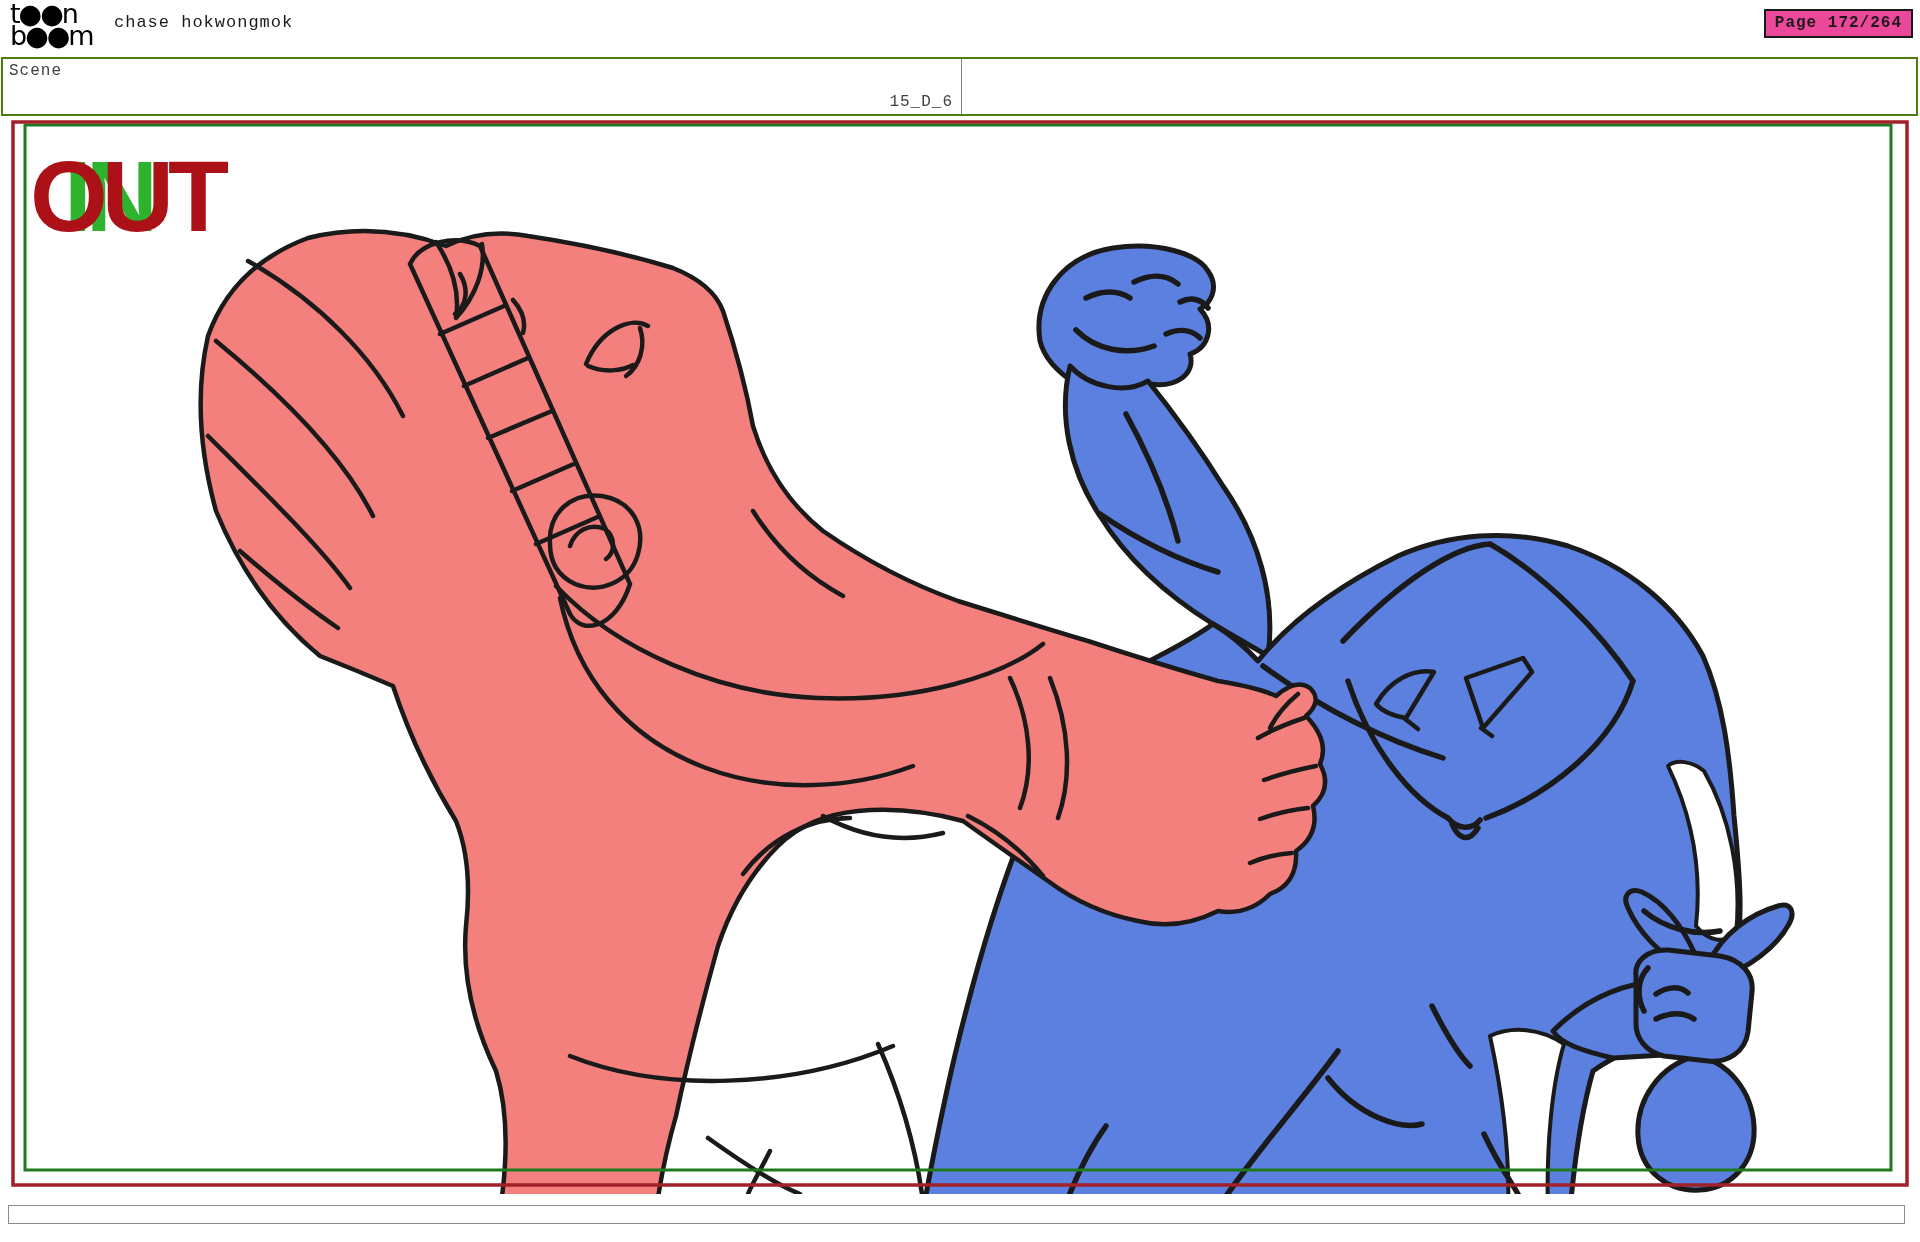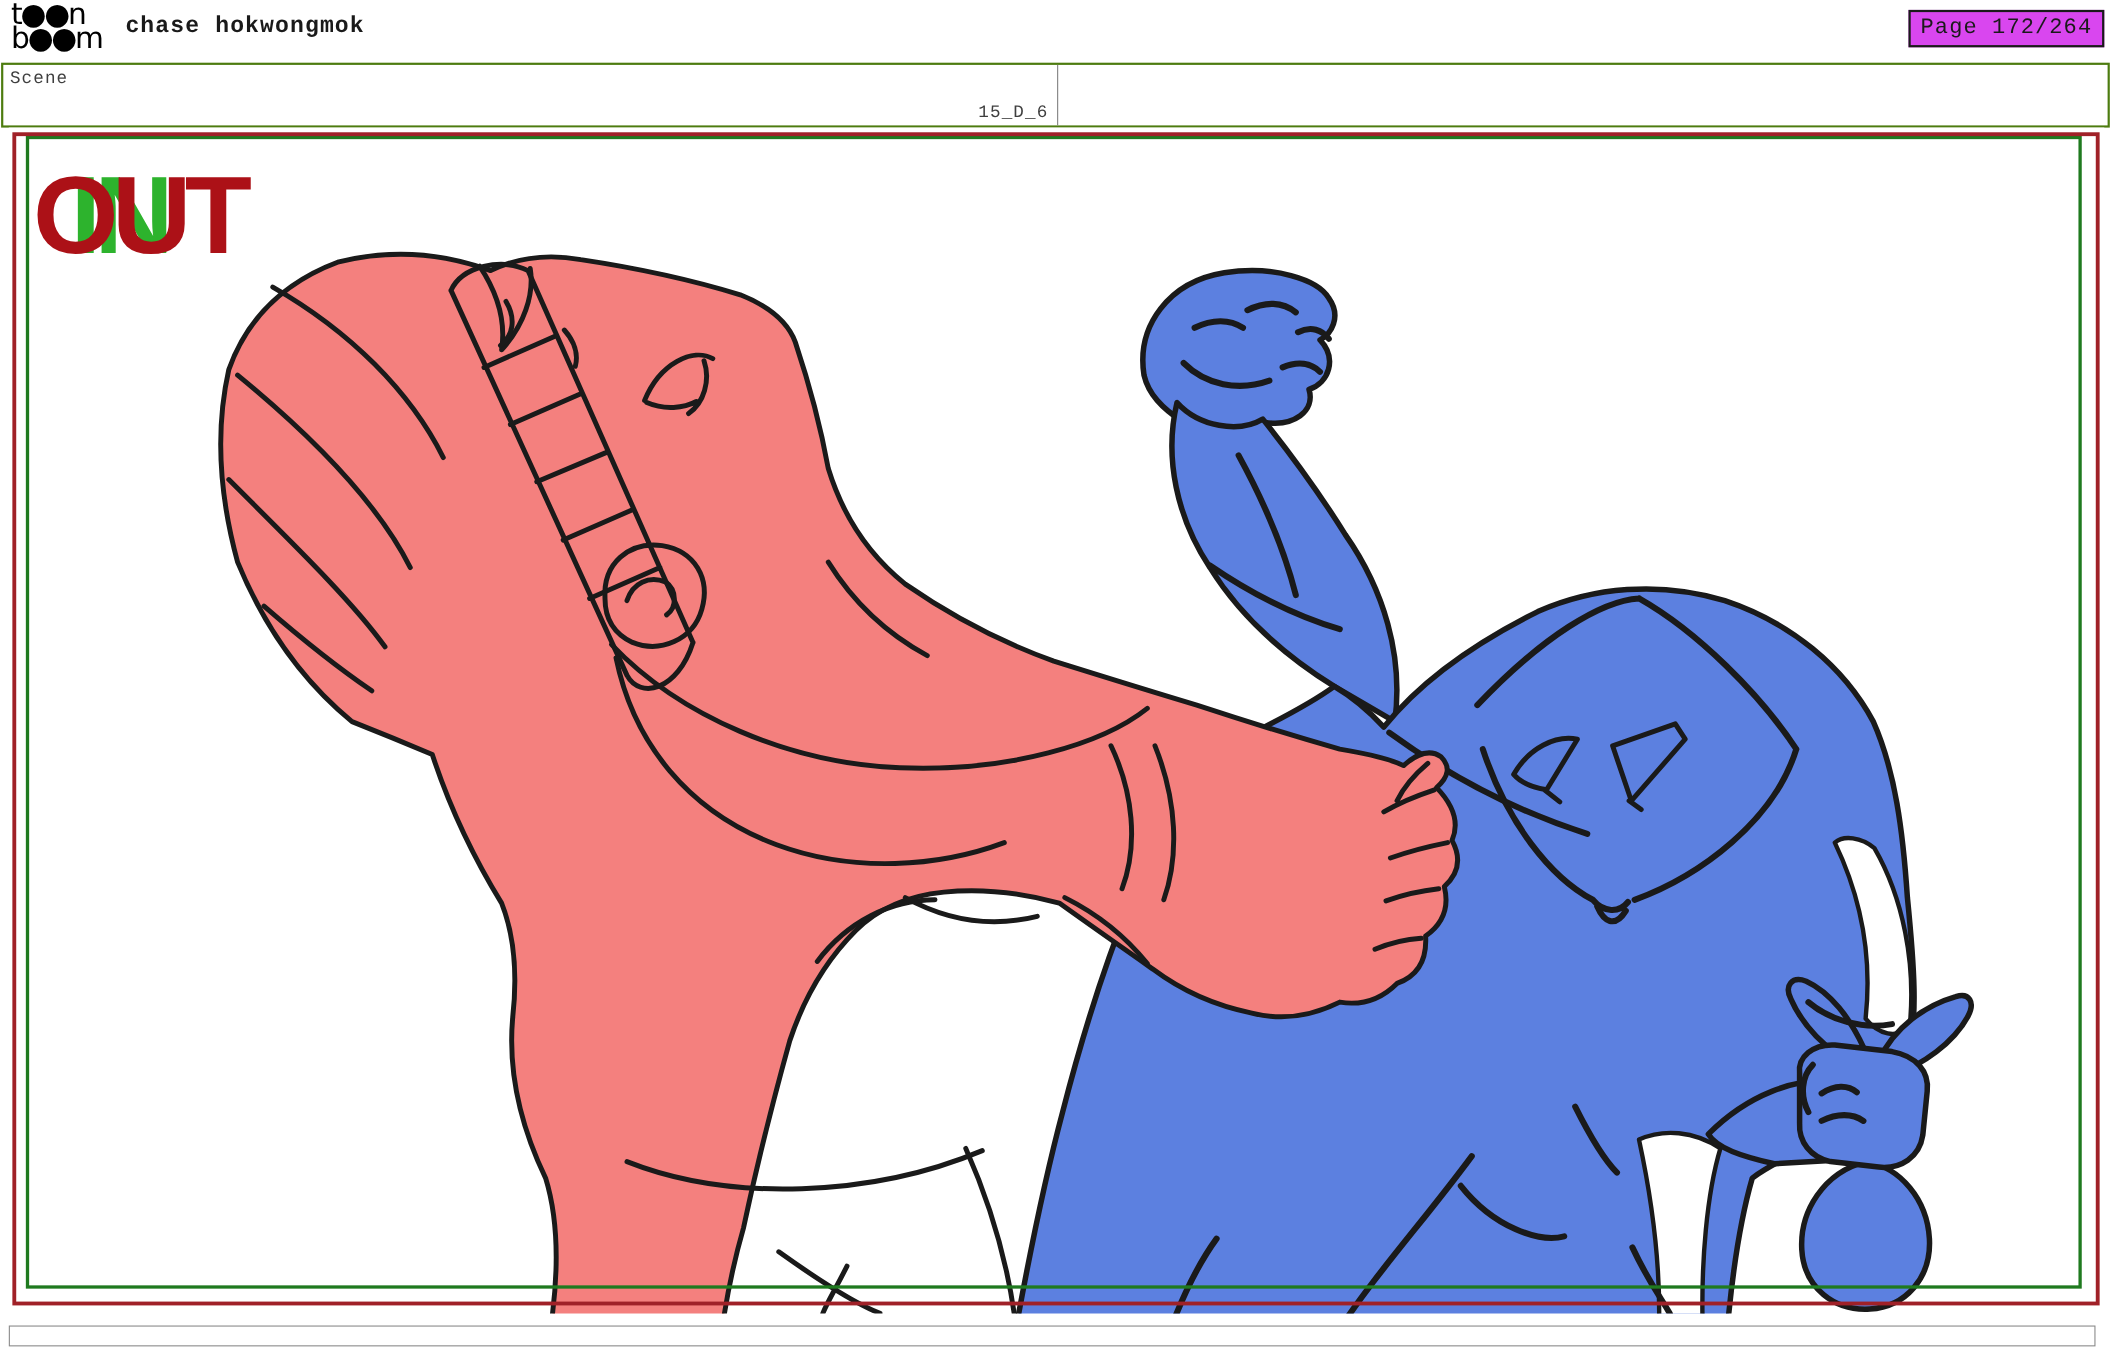--- a/index.html
+++ b/index.html
@@ -2,23 +2,23 @@
 <html style="--character-red: #F4807E; --character-blue: #5C80E0; --line-black: #1A1A1A; --out-red: #AC1117; --in-green: #2DB32D; --frame-outer-red: #A02128; --frame-inner-green: #1F7A1F; --paper-white: #FFFFFF;"><head>
 <meta charset="utf-8">
 <style>
   * { margin:0; padding:0; box-sizing:border-box; }
   html,body { width:1920px; height:1242px; background:#fff; overflow:hidden; position:relative;
               font-family:"Liberation Mono", monospace; color:#1a1a1a; }
 
   
   .logo { position:absolute; left:10px; top:3px; font-family:"DejaVu Sans", sans-serif;
           font-weight:400; font-size:27px; line-height:0.80; letter-spacing:-2px; color:#000; }
-  .title { position:absolute; left:114px; top:13px; font-weight:bold; font-size:21px; letter-spacing:1px; }
-  .page-badge { position:absolute; right:7px; top:9px; border:2px solid #1a1a1a; background:#d946ef;
-                padding:3px 9px 4px; font-weight:normal; font-size:20px; letter-spacing:1px; }
+  .title { position:absolute; left:114px; top:13px; font-weight:normal; font-size:17px; letter-spacing:1px; }
+  .page-badge { position:absolute; right:7px; top:9px; border:2px solid #1a1a1a; background:#ec4899;
+                padding:3px 9px 4px; font-weight:bold; font-size:16px; letter-spacing:1px; }
 
   
   .info-row { position:absolute; left:1px; top:57px; width:1917px; height:59px;
               border:2px solid #4d7c0f; display:flex; background:#fff;flex-direction:column; }
   .cell { position:relative; height:100%; }
   .cell-scene { width:959px; border-right:1px solid #808080; }
   .cell-panel { flex:1; }
   .cell-label { position:absolute; left:6px; top:3px; font-size:16px; color:#3f3f3f; letter-spacing:1px; }
   .cell-value { position:absolute; right:8px; bottom:3px; font-size:16px; color:#3f3f3f; letter-spacing:1px; }
 

